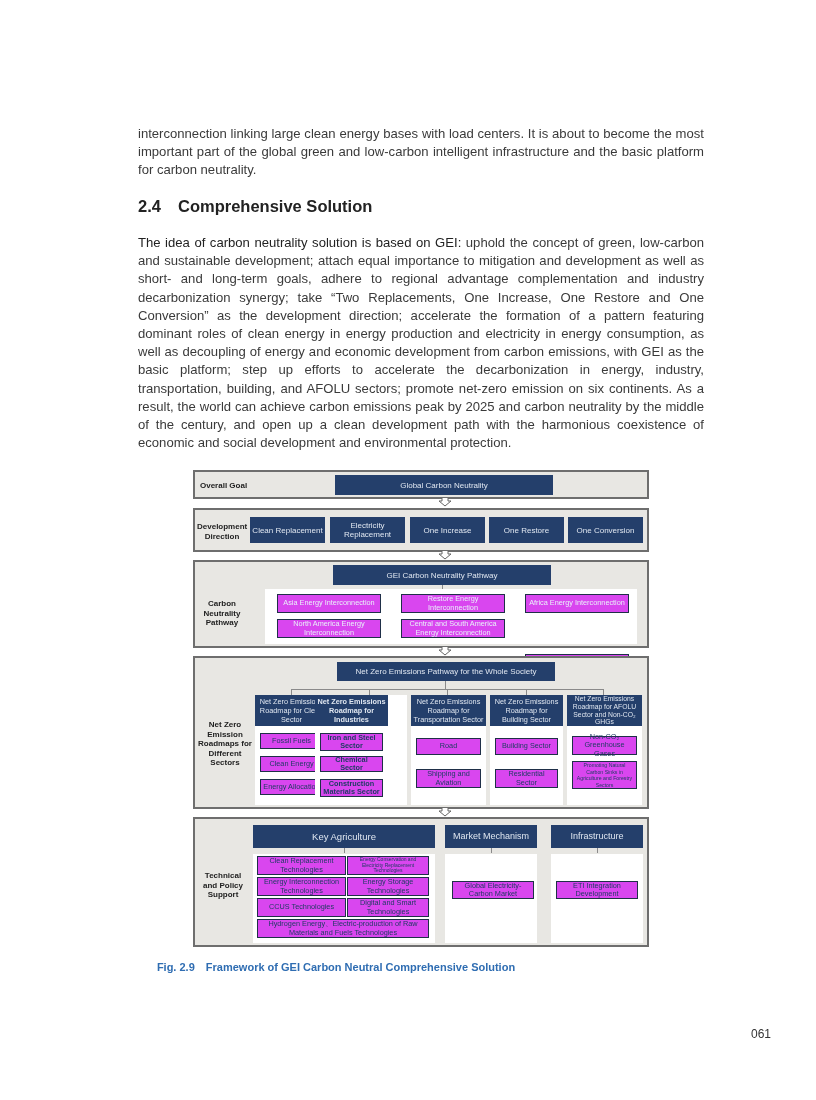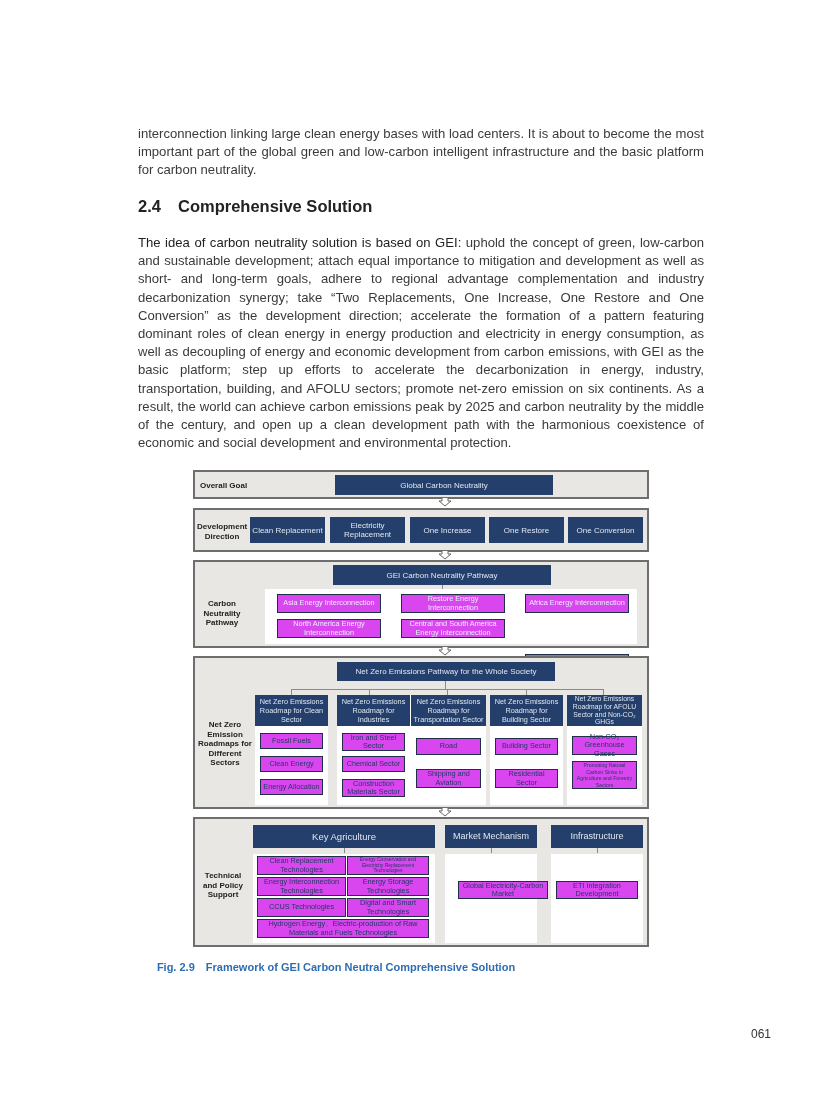--- a/index.html
+++ b/index.html
@@ -89,21 +89,21 @@
     <div class="line" style="left:331px;top:31px;width:1px;height:6px;"></div>
     <div class="line" style="left:408px;top:31px;width:1px;height:6px;"></div>
 
     <div class="whitearea" style="left:60px;top:37px;width:73px;height:110px;">
       <div class="dbox" style="left:0;top:0;width:73px;height:31px;font-size:7.3px;">Net Zero Emissions Roadmap for Clean Sector</div>
       <div class="lbox" style="left:5px;top:38px;width:63px;height:16px;">Fossil Fuels</div>
       <div class="lbox" style="left:5px;top:61px;width:63px;height:16px;">Clean Energy</div>
       <div class="lbox" style="left:5px;top:84px;width:63px;height:16px;">Energy Allocation</div>
     </div>
 
-    <div class="whitearea" style="left:142px;top:37px;width:92px;height:110px;">
+    <div class="whitearea" style="left:120px;top:37px;width:92px;height:110px;font-weight:bold;">
       <div class="dbox" style="left:0;top:0;width:73px;height:31px;font-size:7.3px;">Net Zero Emissions Roadmap for Industries</div>
       <div class="lbox" style="left:5px;top:38px;width:63px;height:18px;">Iron and Steel Sector</div>
       <div class="lbox" style="left:5px;top:61px;width:63px;height:16px;">Chemical Sector</div>
       <div class="lbox" style="left:5px;top:84px;width:63px;height:18px;">Construction Materials Sector</div>
     </div>
 
     <div class="whitearea" style="left:216px;top:37px;width:75px;height:110px;">
       <div class="dbox" style="left:0;top:0;width:75px;height:31px;font-size:7.3px;">Net Zero Emissions Roadmap for Transportation Sector</div>
       <div class="lbox" style="left:5px;top:43px;width:65px;height:17px;">Road</div>
       <div class="lbox" style="left:5px;top:74px;width:65px;height:19px;">Shipping and Aviation</div>
@@ -136,21 +136,21 @@
       <div class="lbox" style="left:4px;top:23px;width:89px;height:19px;">Energy Interconnection Technologies</div>
       <div class="lbox" style="left:94px;top:23px;width:82px;height:19px;">Energy Storage Technologies</div>
       <div class="lbox" style="left:4px;top:44px;width:89px;height:19px;">CCUS Technologies</div>
       <div class="lbox" style="left:94px;top:44px;width:82px;height:19px;">Digital and Smart Technologies</div>
       <div class="lbox" style="left:4px;top:65px;width:172px;height:19px;">Hydrogen Energy、Electric-production of Raw Materials and Fuels Technologies</div>
     </div>
 
     <div class="dbox" style="left:250px;top:6px;width:92px;height:23px;font-size:9px;">Market Mechanism</div>
     <div class="line" style="left:296px;top:29px;width:1px;height:5px;"></div>
     <div class="whitearea" style="left:250px;top:35px;width:92px;height:89px;">
-      <div class="lbox" style="left:13px;top:27px;width:90px;height:18px;">Global Electricity-Carbon Market</div>
+      <div class="lbox" style="left:7px;top:27px;width:82px;height:18px;">Global Electricity-Carbon Market</div>
     </div>
 
     <div class="dbox" style="left:356px;top:6px;width:92px;height:23px;font-size:9px;">Infrastructure</div>
     <div class="line" style="left:402px;top:29px;width:1px;height:5px;"></div>
     <div class="whitearea" style="left:356px;top:35px;width:92px;height:89px;">
       <div class="lbox" style="left:5px;top:27px;width:82px;height:18px;">ETI Integration Development</div>
     </div>
   </div>
 </div>
 

